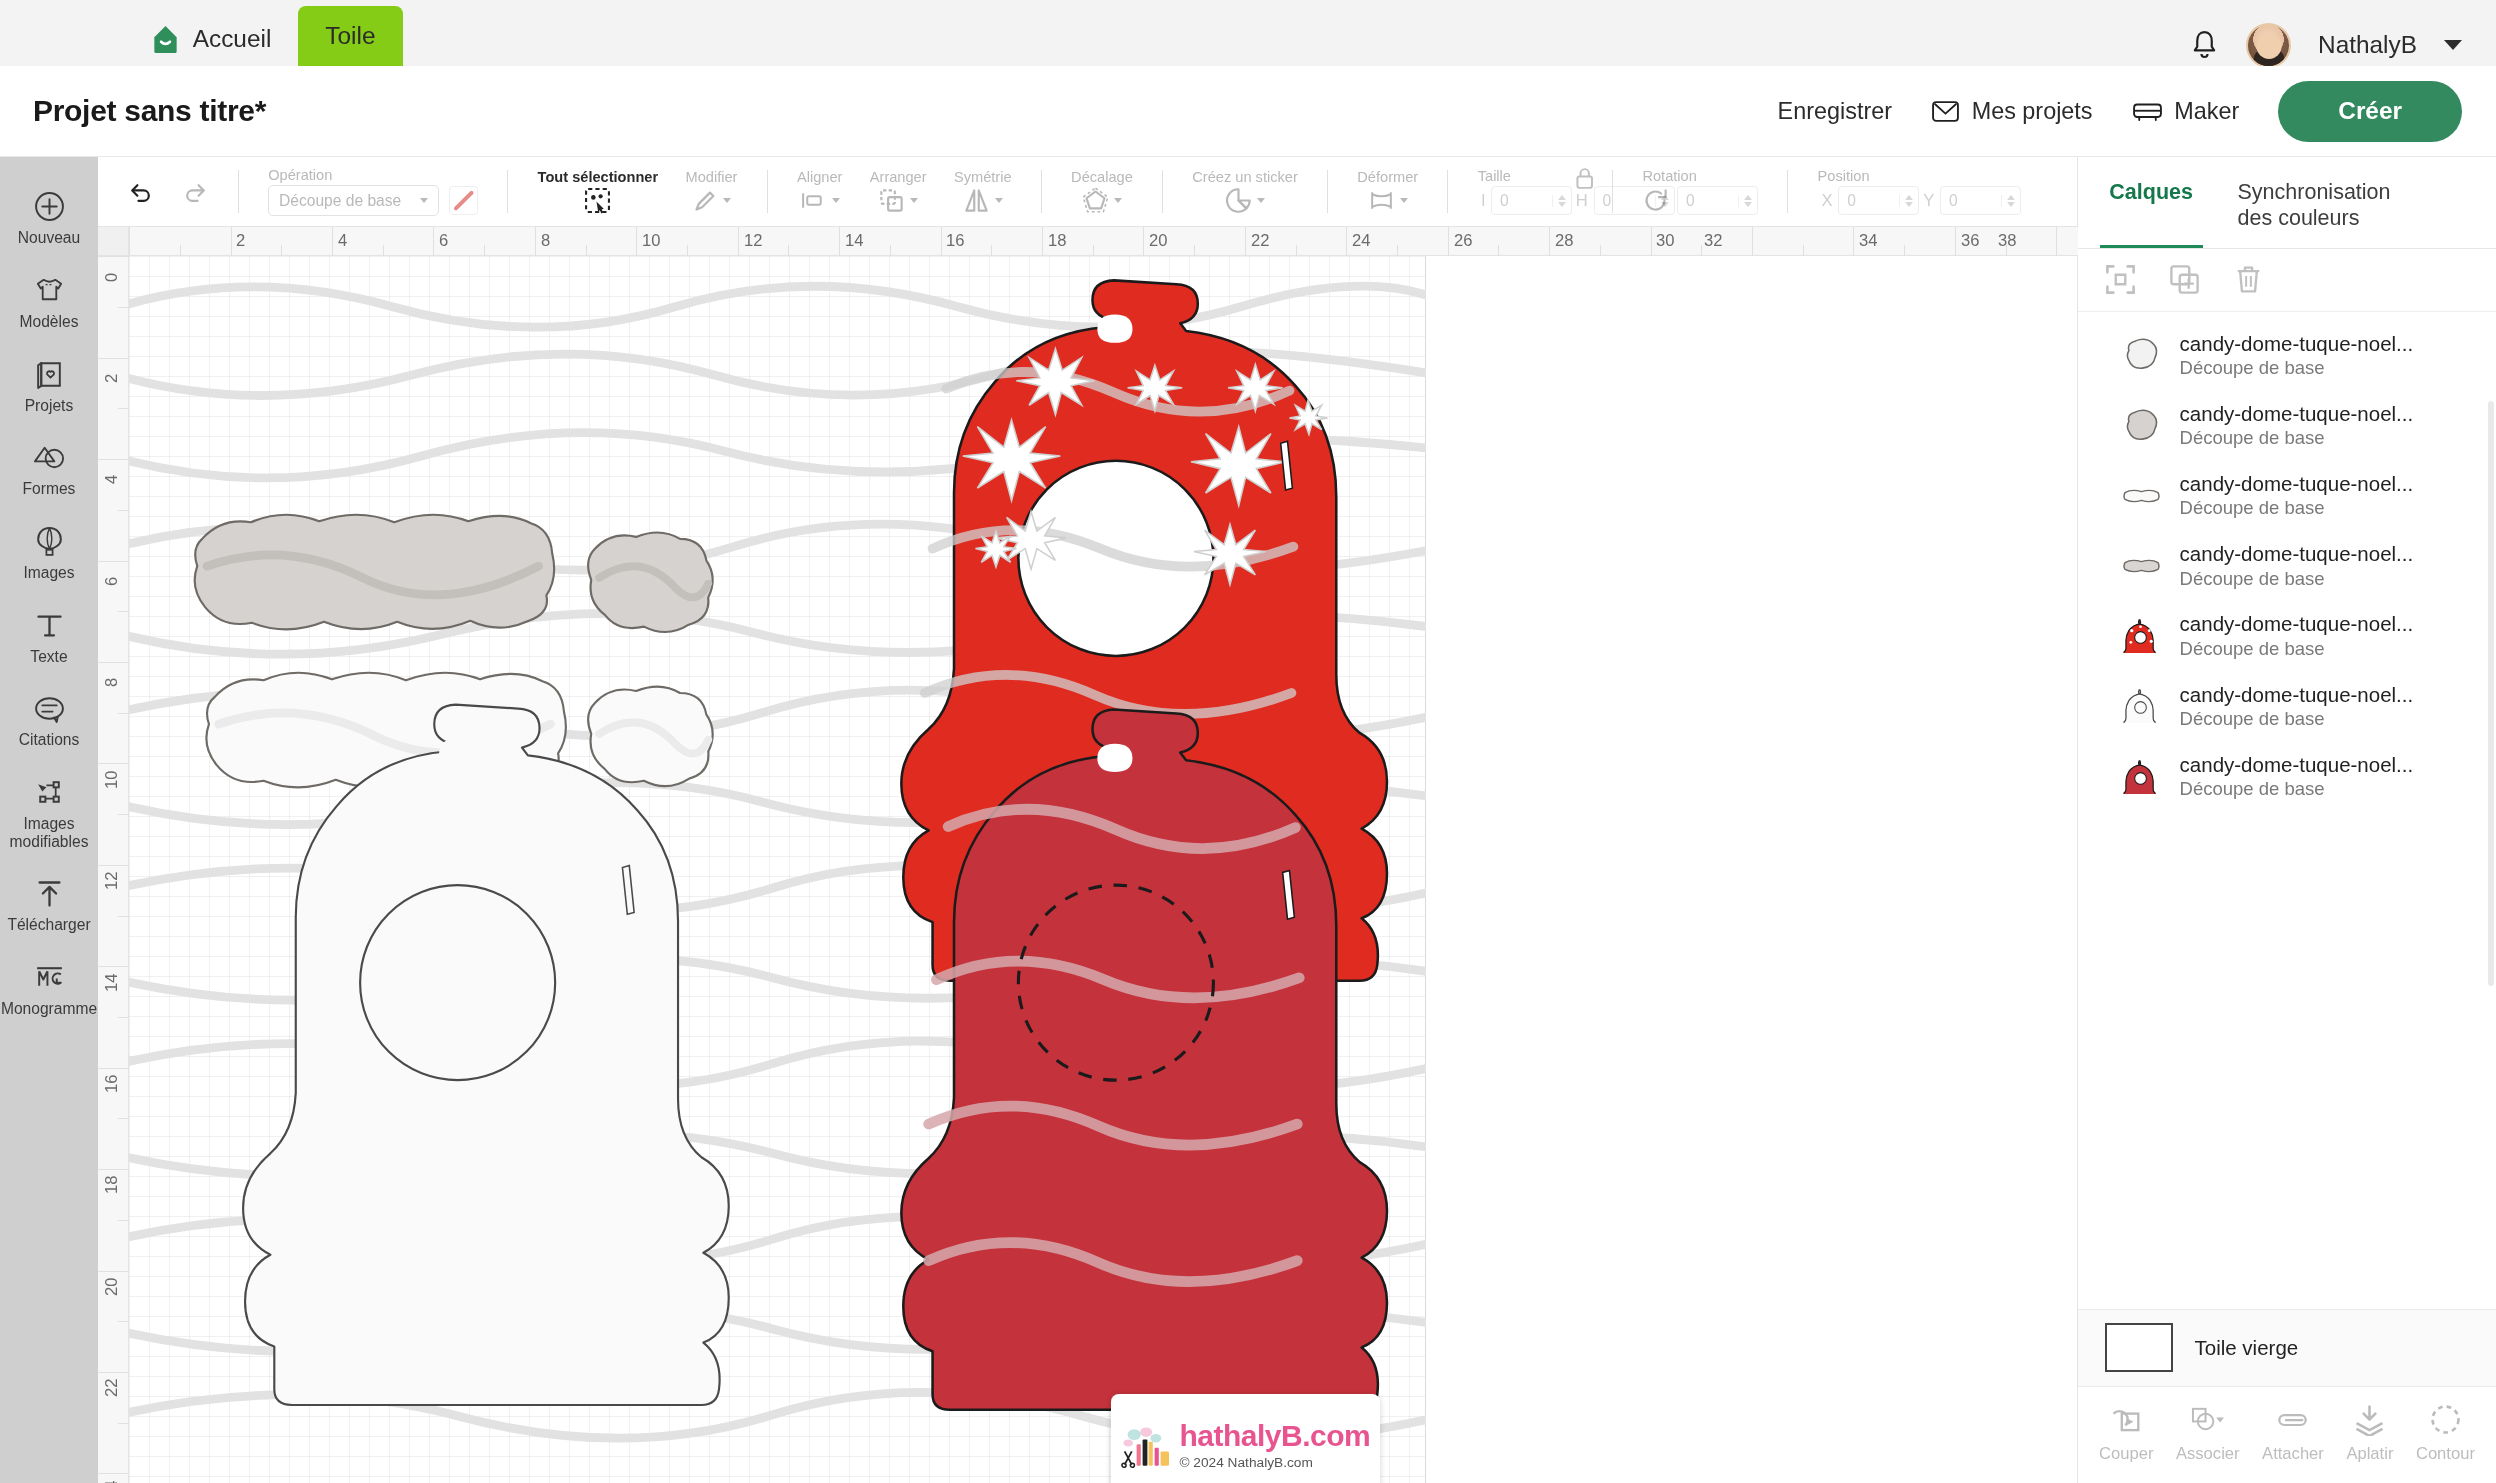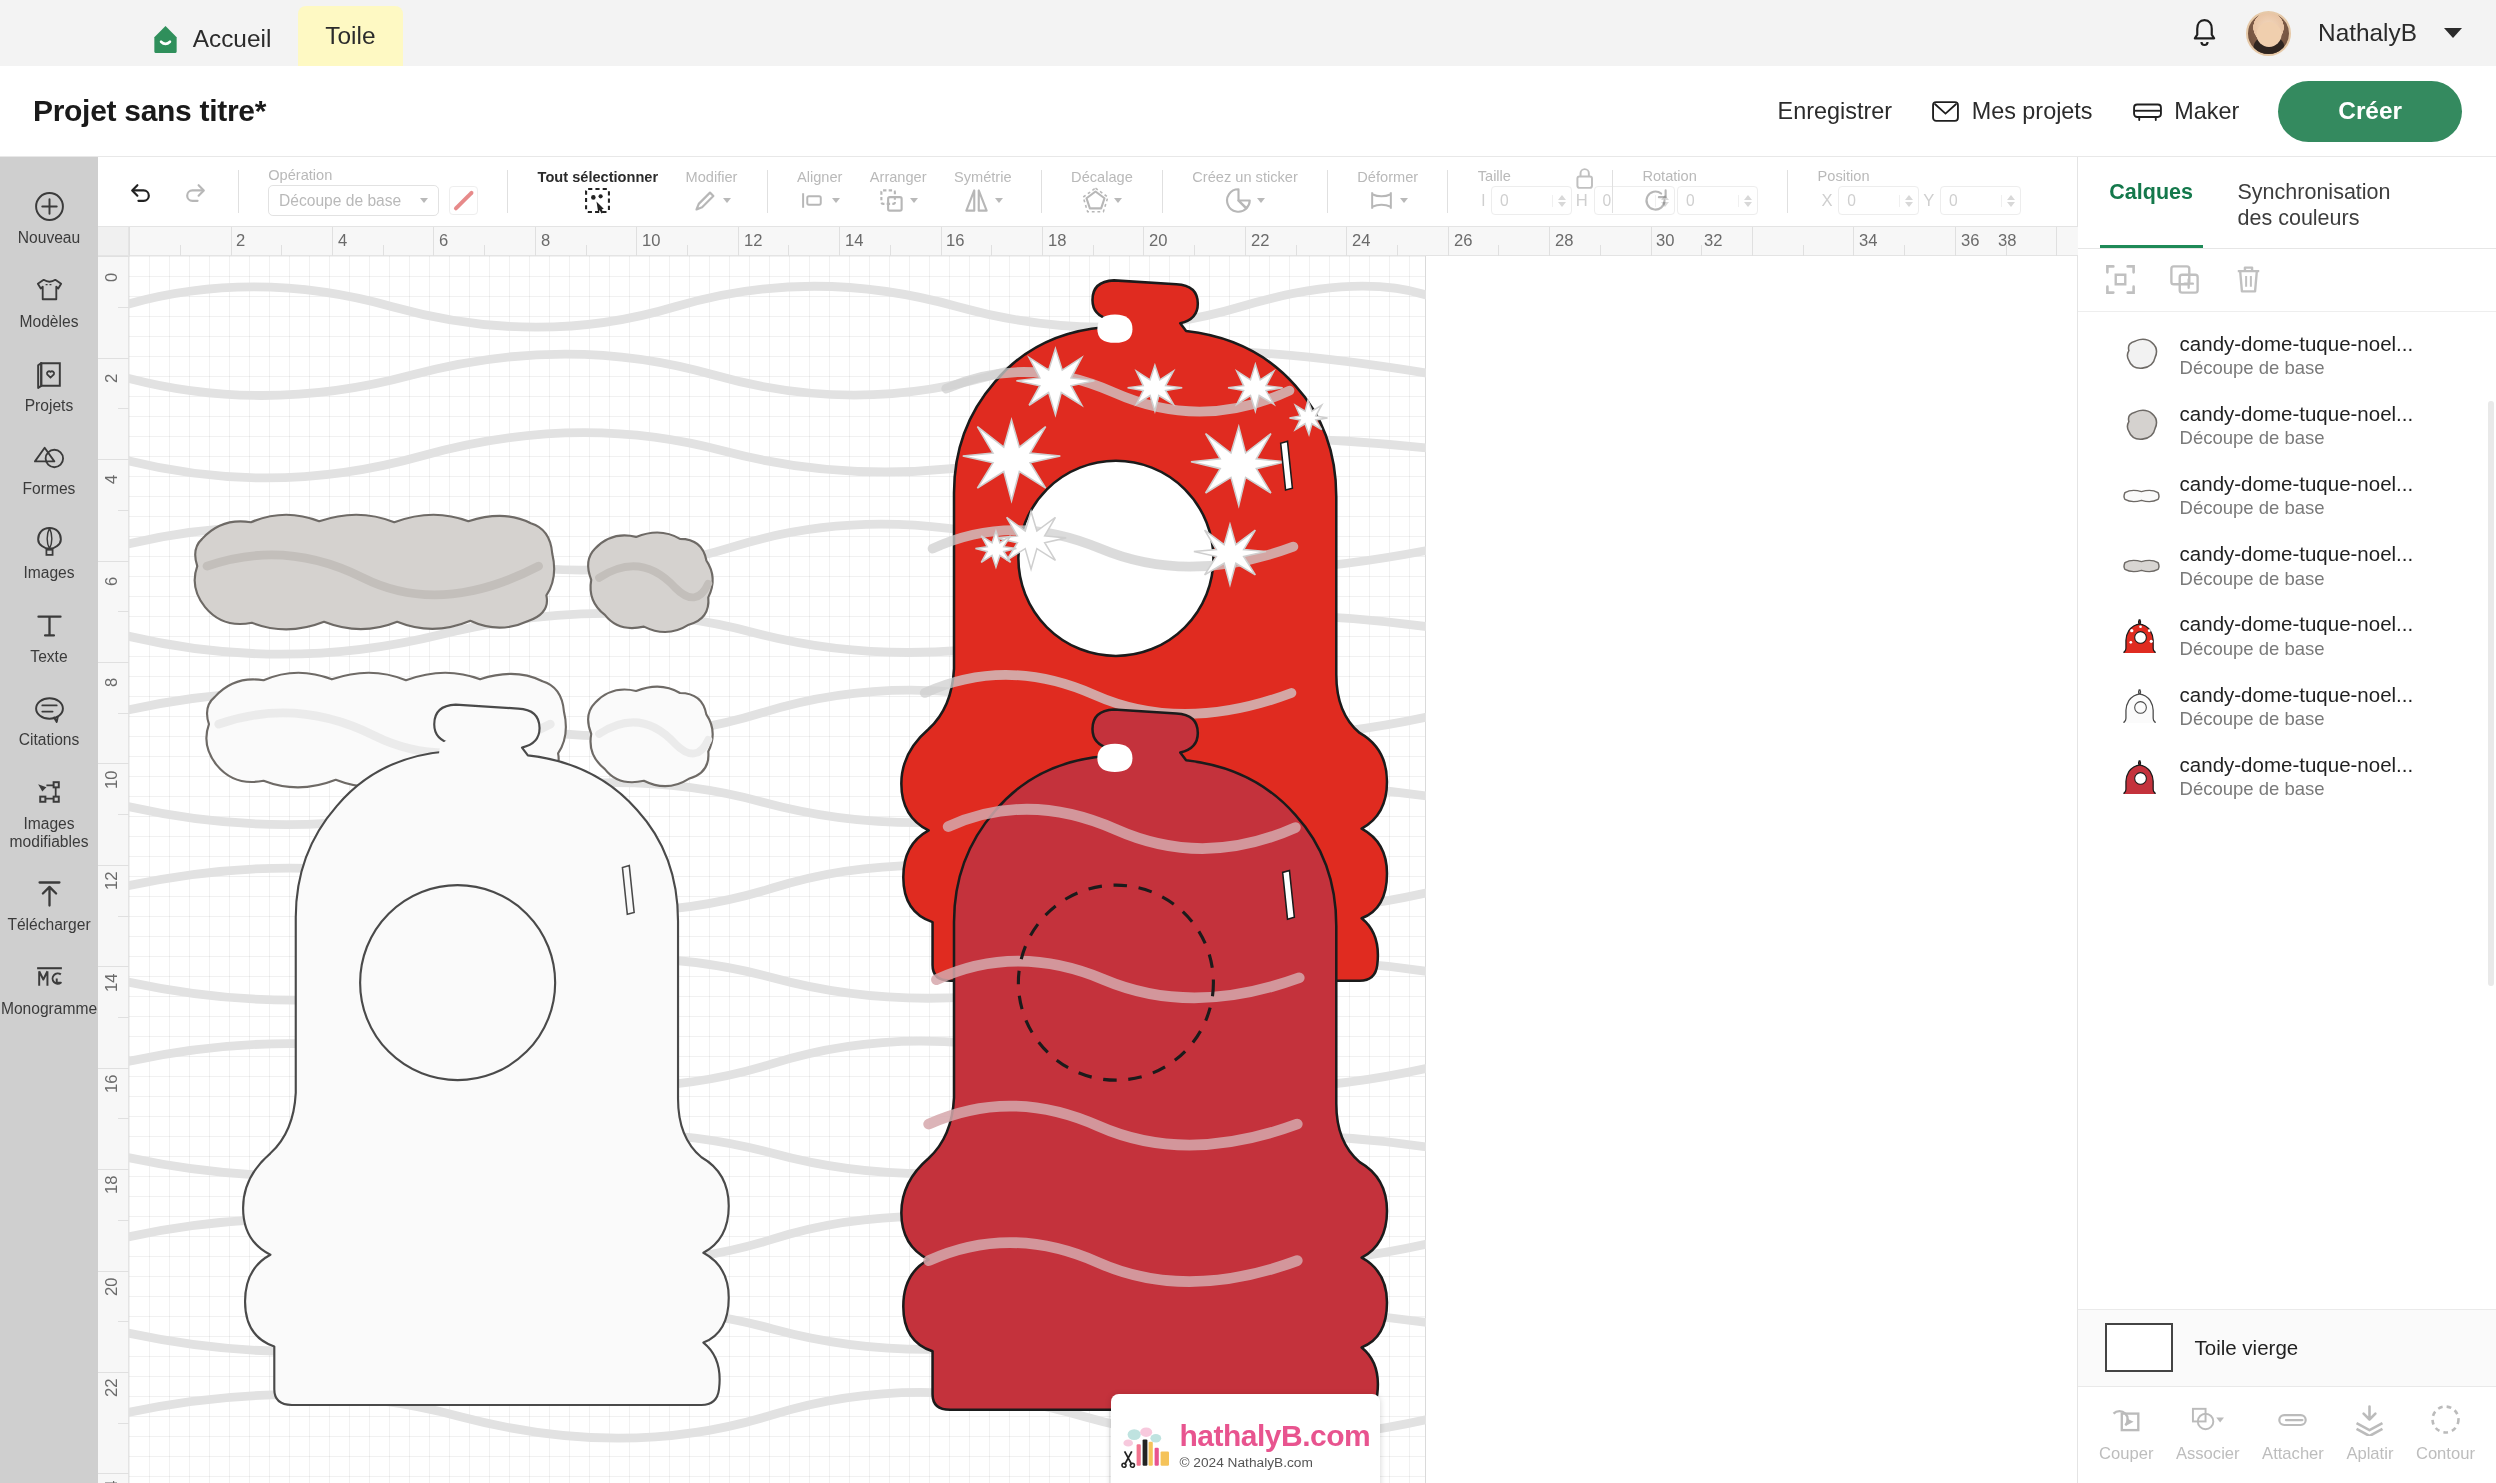--- a/index.html
+++ b/index.html
@@ -18,27 +18,27 @@
     display: flex; align-items: flex-end;
   }
   .topbar-tabs { display: flex; align-items: flex-end; margin-left: 125px; height: 66px; }
   .tab {
     display: flex; align-items: center; gap: 13.7px;
     height: 54px; padding: 0 27px;
     font-size: 24.4px; color: #2b2b2b; font-weight: 400;
     cursor: pointer;
   }
   .tab.active {
-    background: #fef9c3;
+    background: #84cc16;
     border-top-left-radius: 7.8px; border-top-right-radius: 7.8px;
     height: 60px; font-weight: 500;
   }
   .home-icon { width: 27px; height: 29px; display: block; }
   .topbar-right {
-    position: absolute; right: 35px; top: 0; height: 66px;
+    position: absolute; right: 35px; top: 12px; height: 66px;
     display: flex; align-items: center; gap: 27px;
   }
   .bell { width: 29px; height: 33px; }
   .avatar {
     width: 45px; height: 45px; border-radius: 50%;
     background: radial-gradient(circle at 50% 35%, #f3d9c0 0%, #e8c3a3 45%, #7c5a46 46%, #6b4a36 100%);
     border: 2px solid #e6c9a8; overflow: hidden; position: relative;
   }
   .avatar::after {
     content: ""; position: absolute; left: 50%; top: 56%;

